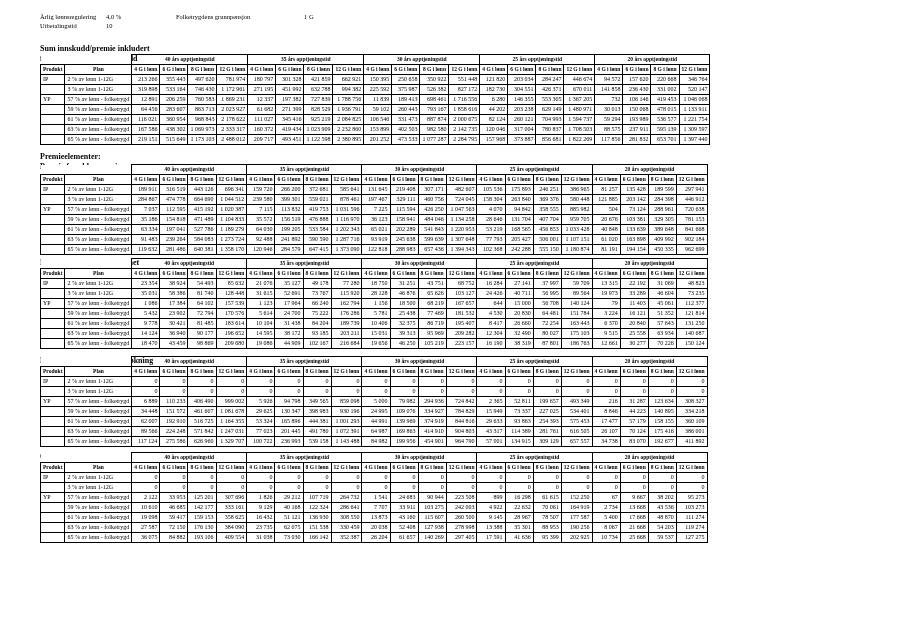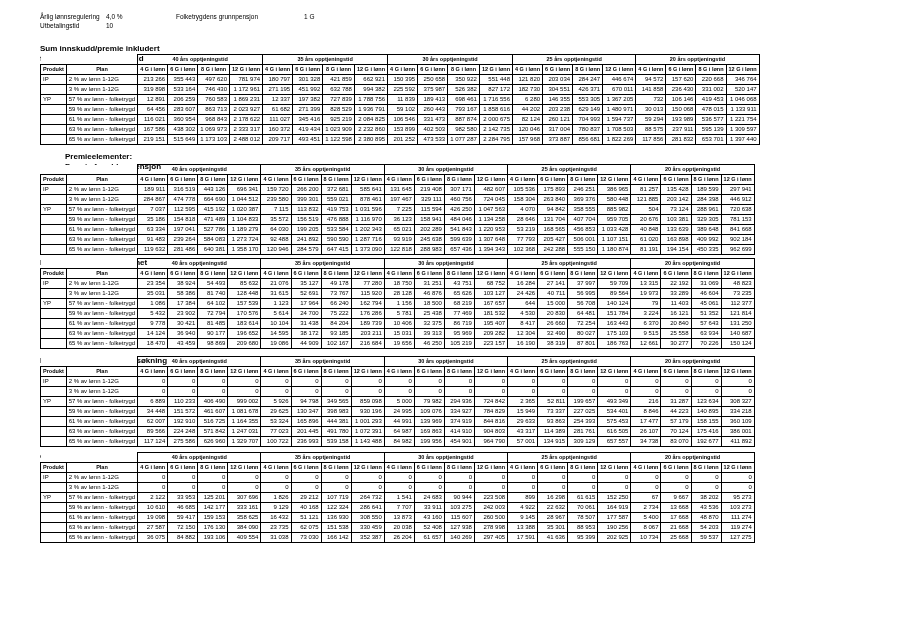--- a/index.html
+++ b/index.html
@@ -3,21 +3,21 @@
 <meta charset="utf-8">
 <style>
   html,body{margin:0;padding:0;}
   body{
     width:920px;height:644px;
     background:#ffffff;
     font-family:"Liberation Sans", sans-serif;
     color:#000;
     overflow:hidden;
   }
-  .page{position:relative;width:920px;height:644px;padding:12px;box-sizing:border-box;}
+  .page{position:relative;width:920px;height:644px;padding:12px;box-sizing:border-box;font-family:Liberation Serif, serif;}
 
   
   .params{position:absolute;left:40px;top:12px;font-size:6.5px;line-height:9px;}
   .params .row{display:flex;white-space:nowrap;}
   .params .lbl{width:66px;}
   .params .val{width:70px;}
   .params .lbl2{width:128px;}
   .params .val2{width:40px;}
 
   
@@ -280,21 +280,21 @@
               <td class="num">1 822 269</td>
               <td class="num nb">117 856</td>
               <td class="num">281 832</td>
               <td class="num">653 701</td>
               <td class="num">1 397 440</td>
             </tr>
           </tbody>
         </table>
       </div>
       <div class="block" style="left: 40px; top: 152px;">
-        <div style="position: absolute; left: 0px; top: 0px; width: 146px; margin-left: 25px;">
+        <div style="position: absolute; left: 0px; top: 0px; width: 146px;">
           <div class="blk-title">Premieelementer:</div>
           <div class="blk-title">Premie for alderspensjon</div>
         </div>
         <table class="grid" style="position: absolute; left: 0px; top: 12px;">
           <thead>
             <tr class="grp-row">
               <th class="hdr-blank prod"></th>
               <th class="hdr-blank plan"></th>
               <th colspan="4" class="grp">40 års opptjeningstid</th>
               <th colspan="4" class="grp nb">35 års opptjeningstid</th>

